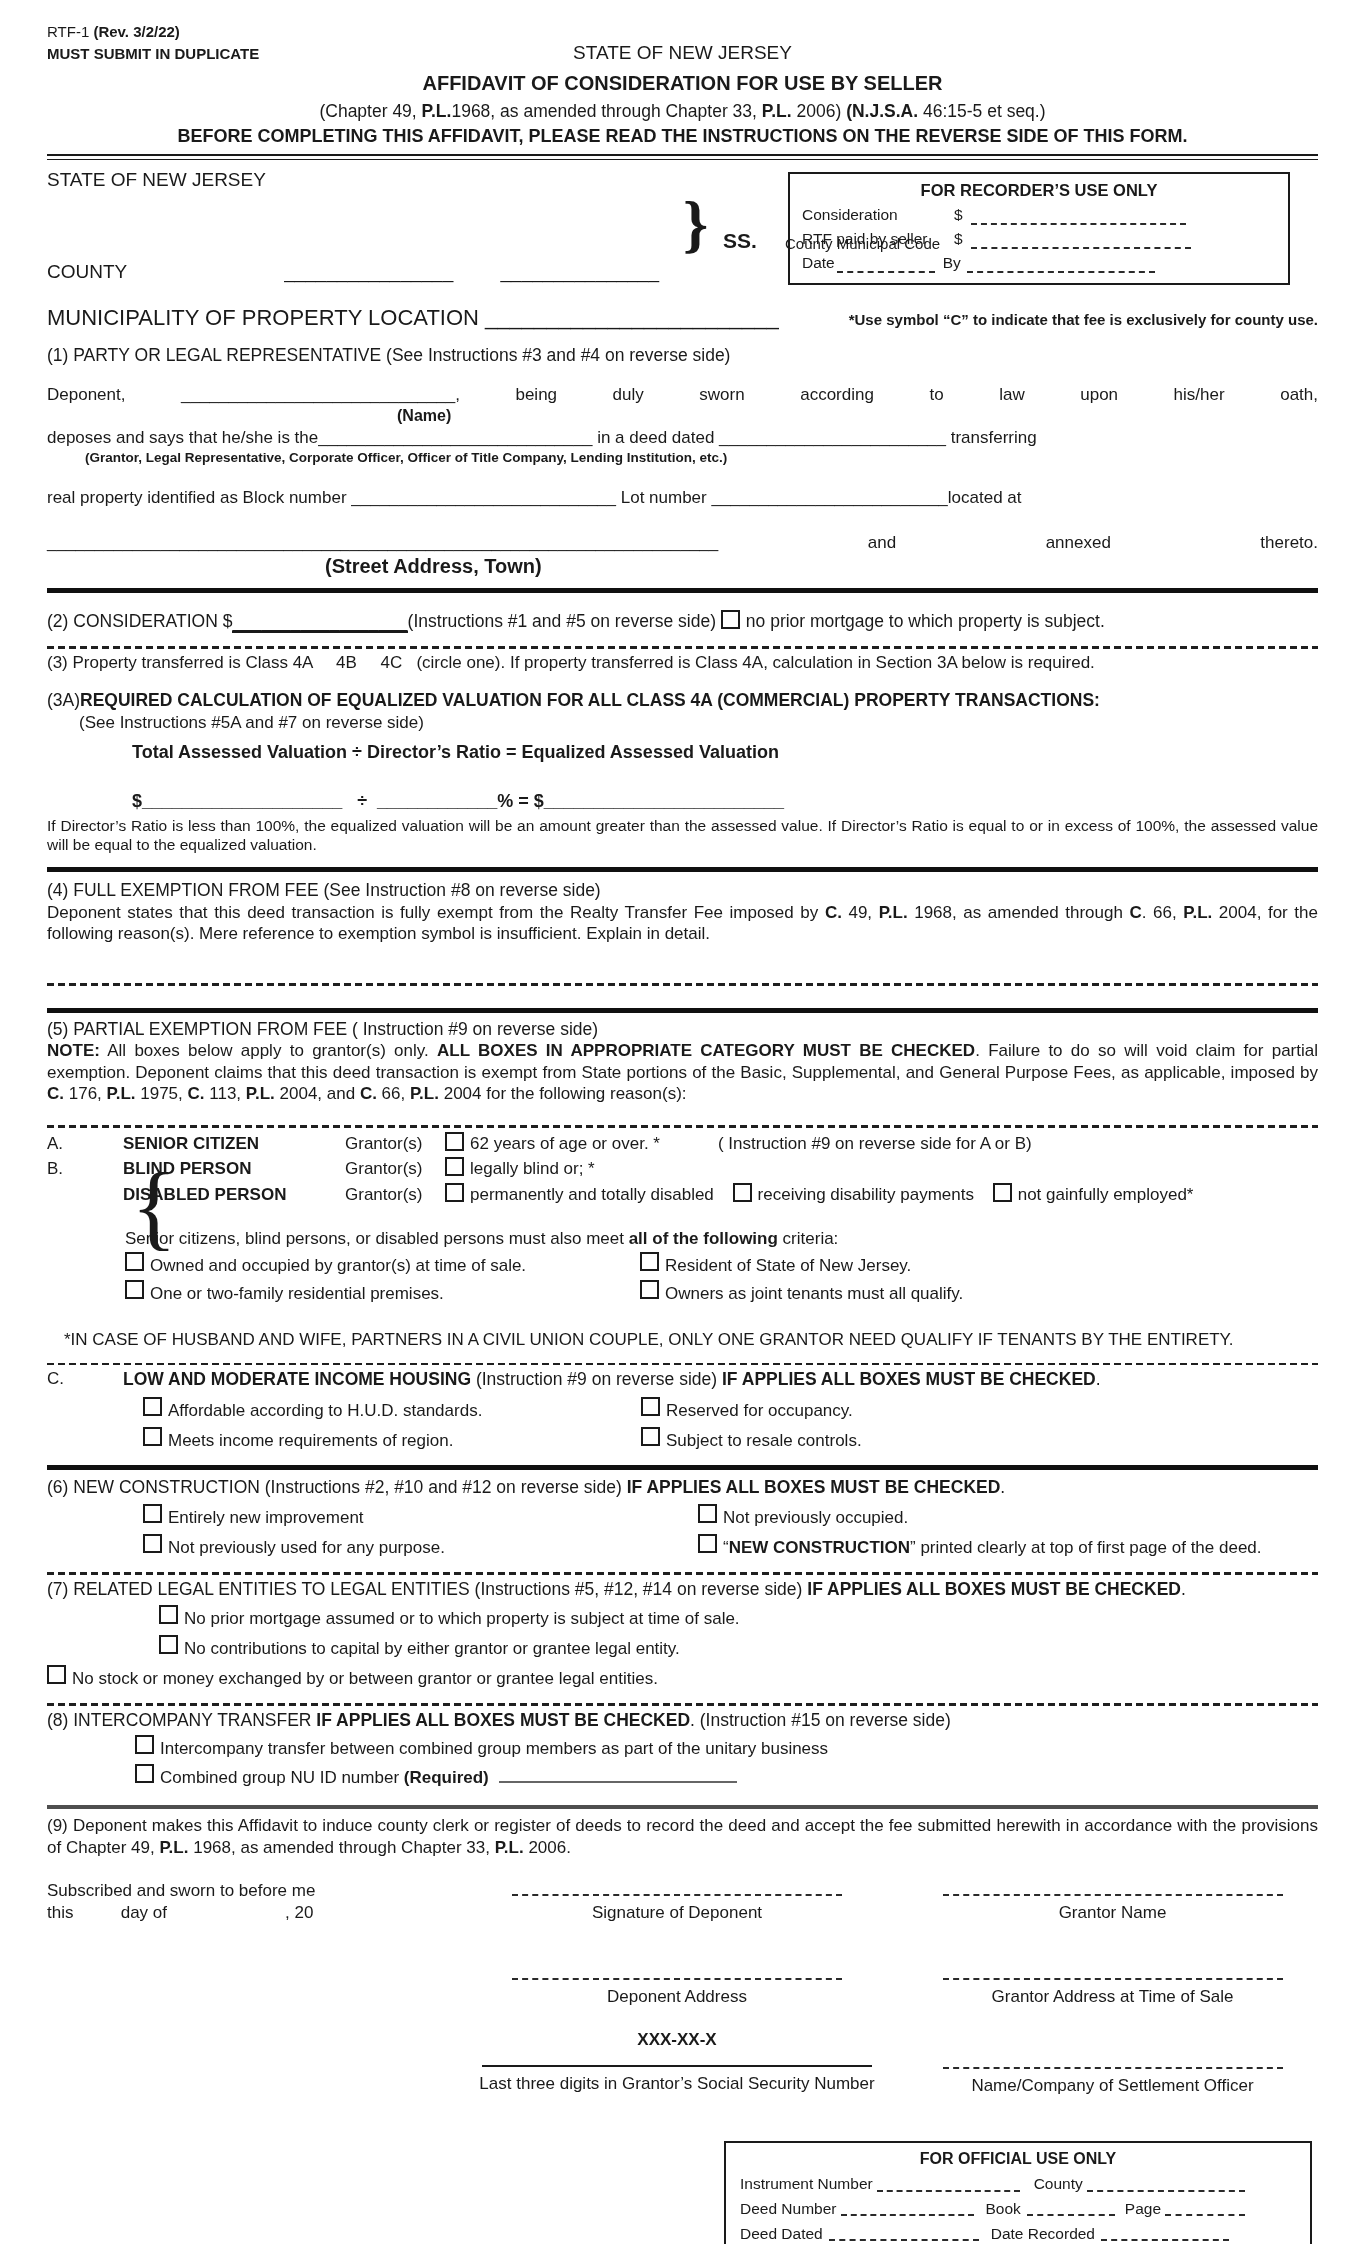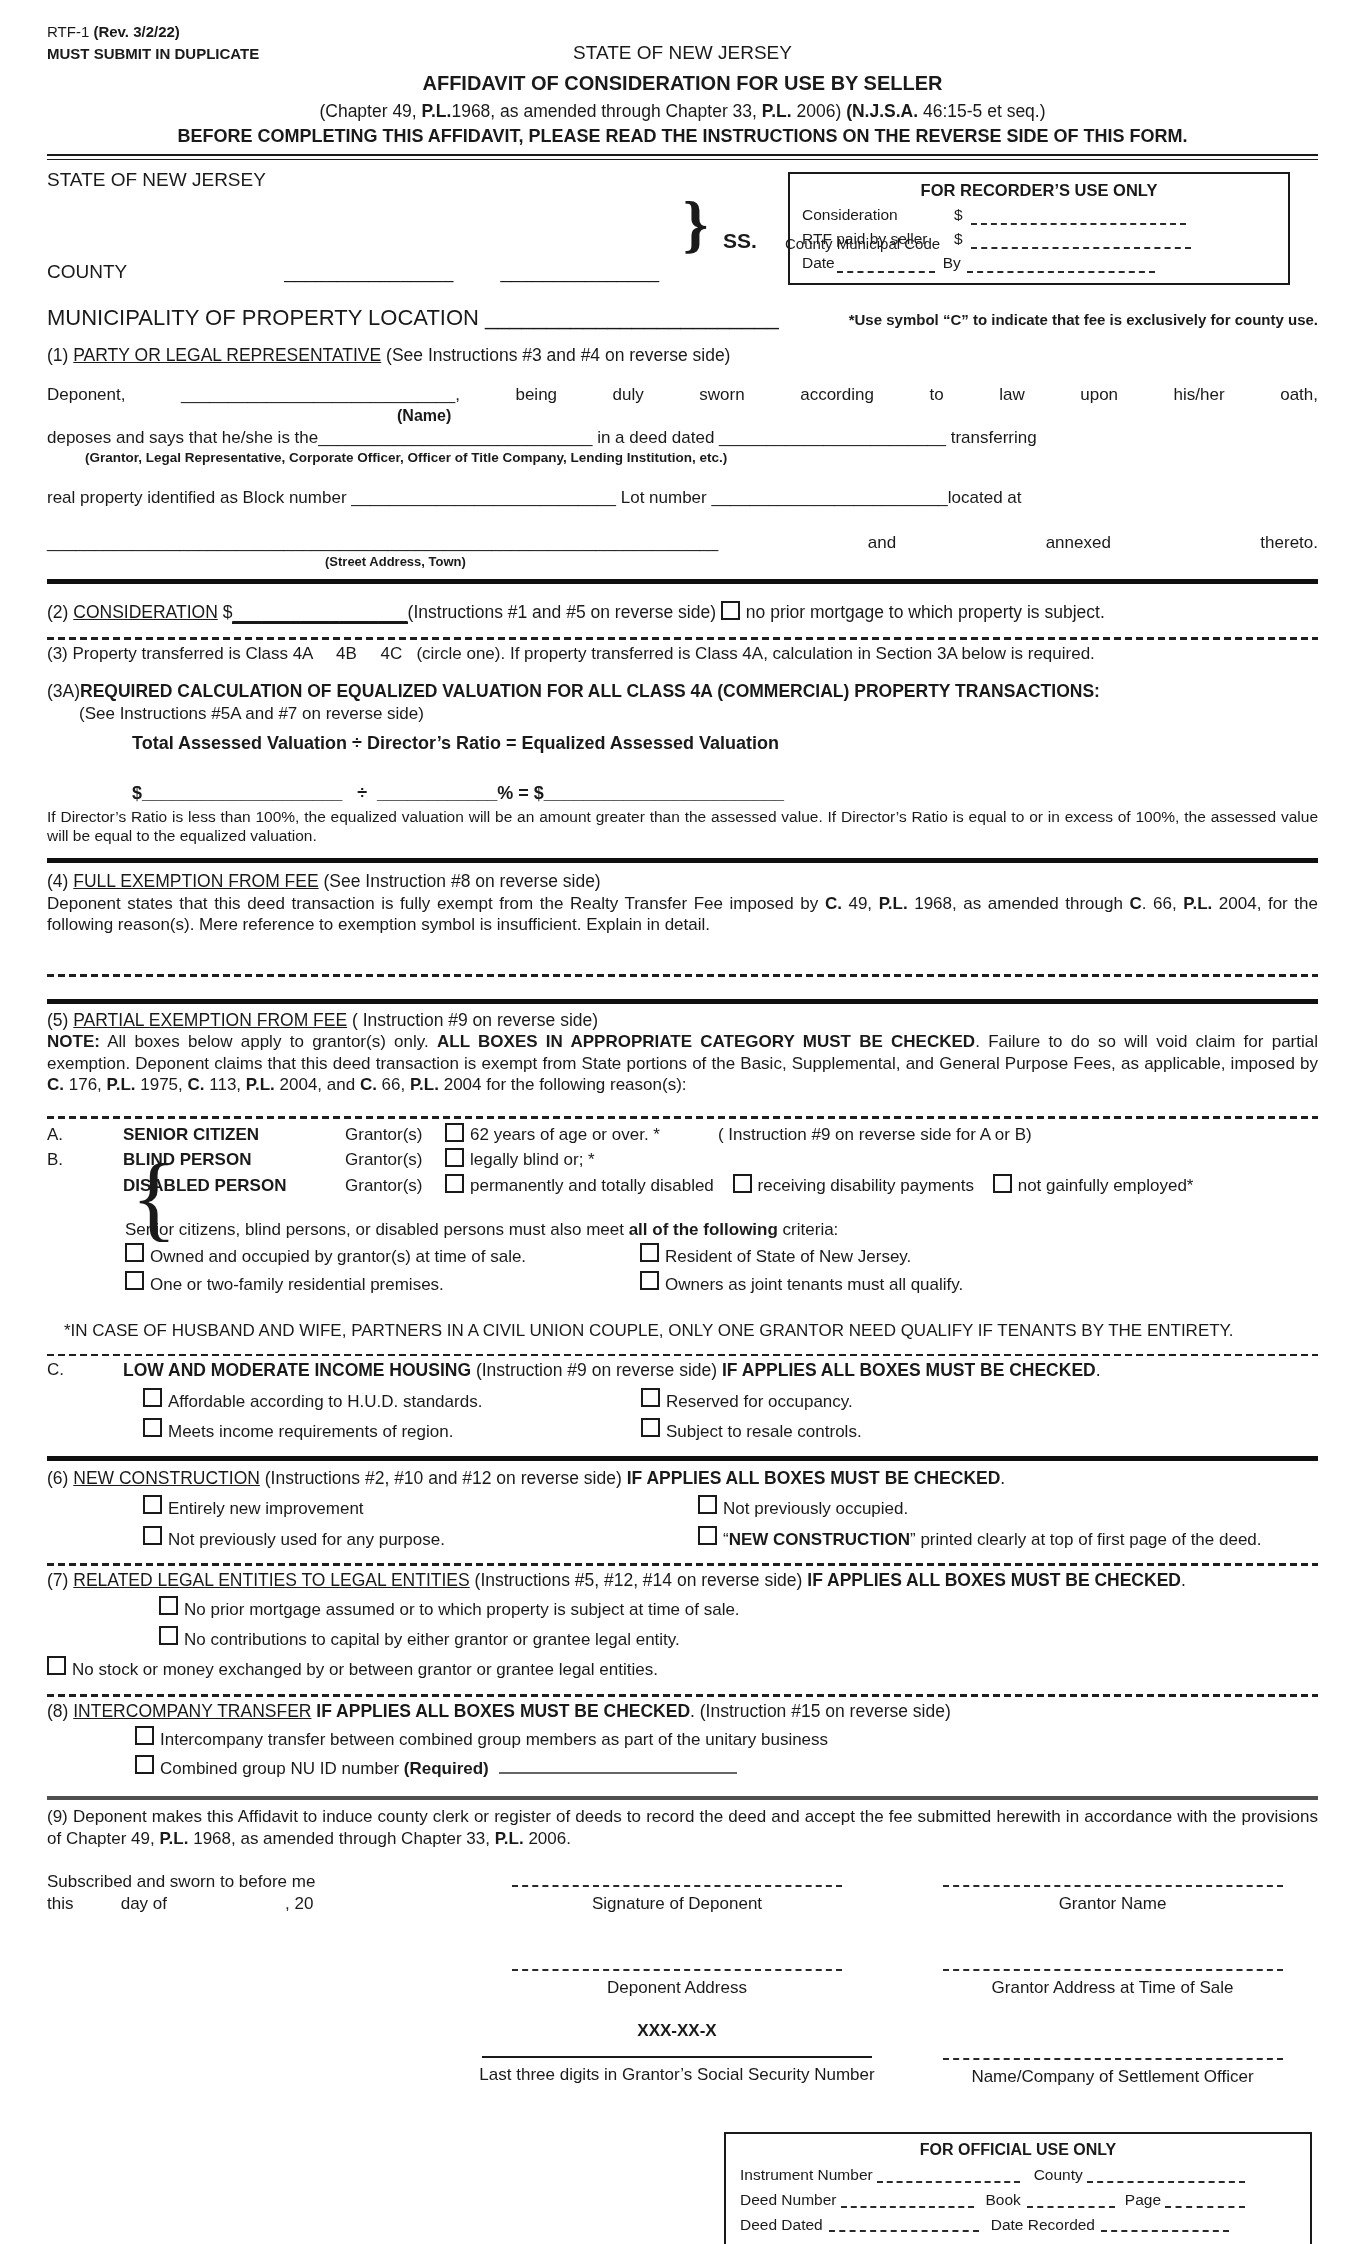--- a/index.html
+++ b/index.html
@@ -3,21 +3,21 @@
 <meta charset="utf-8">
 <style>
   html,body{margin:0;padding:0;background:#e8e8e8;}
   .page{
     position:relative;width:1362px;height:2244px;background:#ffffff;
     font-family:"Liberation Sans",sans-serif;color:#1a1a1a;
     font-size:17px;line-height:1.28;overflow:hidden;
     box-sizing:border-box;padding:22px 44px 0 47px;margin:0 auto;
   }
   .b{font-weight:700}
-  .u{text-decoration:underline}
+  .u{}
   .dbl{border-bottom:2px solid #1a1a1a}
   .c{text-align:center}
   .pre{white-space:pre-wrap}
   .just{text-align:justify;text-align-last:justify}
   .sm{font-size:13.5px}
   .cb{display:inline-block;width:15px;height:15px;border:2px solid #1a1a1a;background:#fff;vertical-align:-2px;margin-right:6px;flex:none}
   .dash{display:inline-block;border-bottom:2px dashed #2a2a2a;height:13px;vertical-align:baseline}
   .solidline{display:inline-block;border-bottom:2.5px solid #1a1a1a;height:13px}
   .rule-double{height:3px;border-top:2px solid #1a1a1a;border-bottom:1.5px solid #1a1a1a;margin-top:6px}
   .rule-thick{height:5px;background:#101010}
@@ -94,21 +94,21 @@
     </div>
   </div>
 
   <div class="heading" style="margin-top:6px"><span>(1) </span><span class="u">PARTY OR LEGAL REPRESENTATIVE</span><span> (See Instructions #3 and #4 on reverse side)</span></div>
   <div class="just" style="margin-top:18px">Deponent, _____________________________, being duly sworn according to law upon his/her oath,</div>
   <div class="b" style="margin-left:350px;font-size:16px">(Name)</div>
   <div>deposes and says that he/she is the_____________________________ in a deed dated ________________________ transferring</div>
   <div class="b sm" style="margin-left:38px;margin-top:1px">(Grantor, Legal Representative, Corporate Officer, Officer of Title Company, Lending Institution, etc.)</div>
   <div style="margin-top:20px">real property identified as Block number ____________________________ Lot number _________________________located at</div>
   <div class="just" style="margin-top:24px">_______________________________________________________________________ and annexed thereto.</div>
-  <div class="b" style="margin-left:278px;font-size:13px">(Street Address, Town)</div>
+  <div class="b" style="margin-left:278px;font-size:20px">(Street Address, Town)</div>
   <div class="rule-thick" style="margin-top:8px"></div>
 
   <div class="heading" style="margin-top:17px">
     <span><span>(2) </span><span class="u">CONSIDERATION</span><span>  $</span><span class="dbl">__________________</span><span>(Instructions #1 and #5 on reverse side) </span></span><span class="cb"></span><span>no prior mortgage to which property is subject.</span>
   </div>
   <div class="rule-dash" style="margin-top:14px"></div>
 
   <div class="pre" style="margin-top:3px">(3) Property transferred is Class 4A     4B     4C   (circle one). If property transferred is Class 4A, calculation in Section 3A below is required.</div>
 
   <div class="heading" style="margin-top:16px"><span>(3A)</span><span class="b">REQUIRED CALCULATION OF EQUALIZED VALUATION FOR ALL CLASS 4A (COMMERCIAL) PROPERTY TRANSACTIONS:</span></div>

